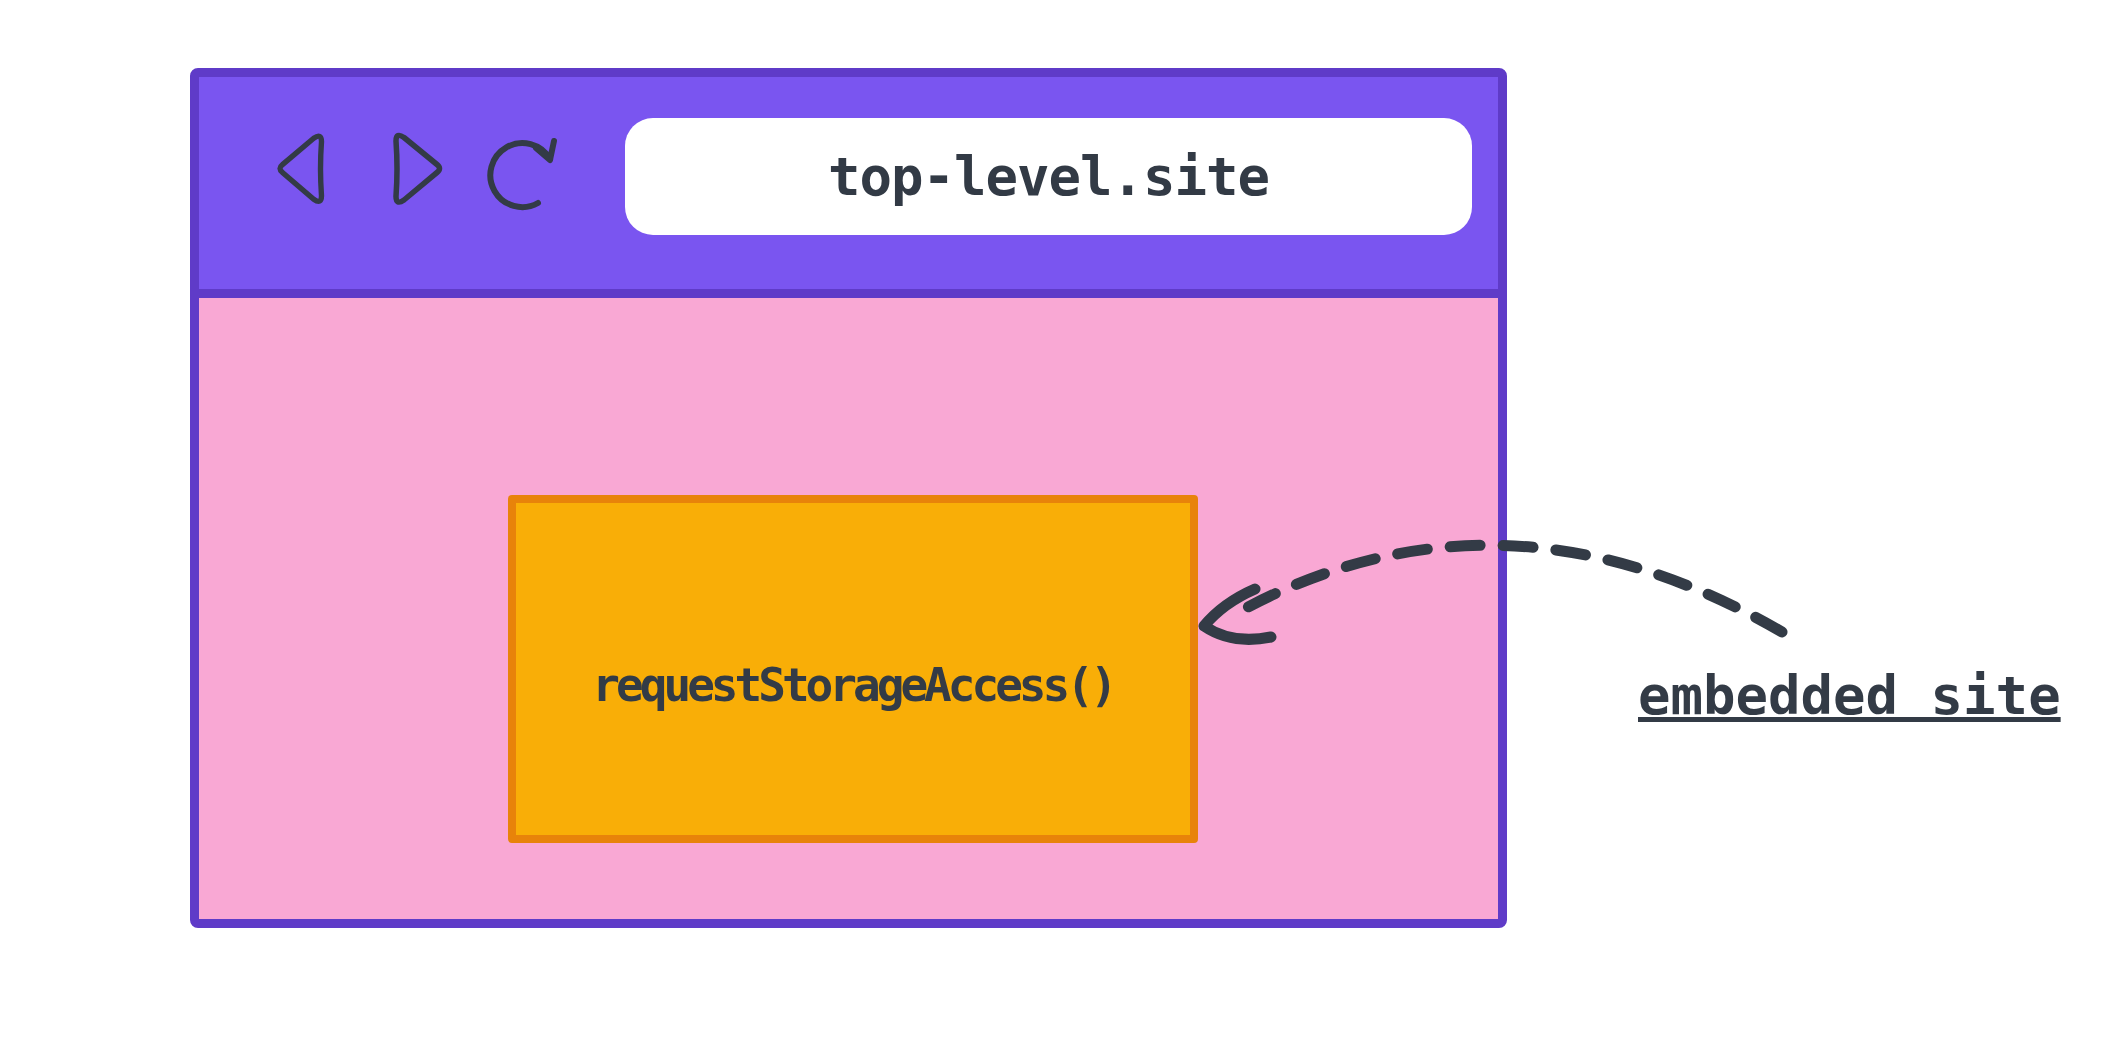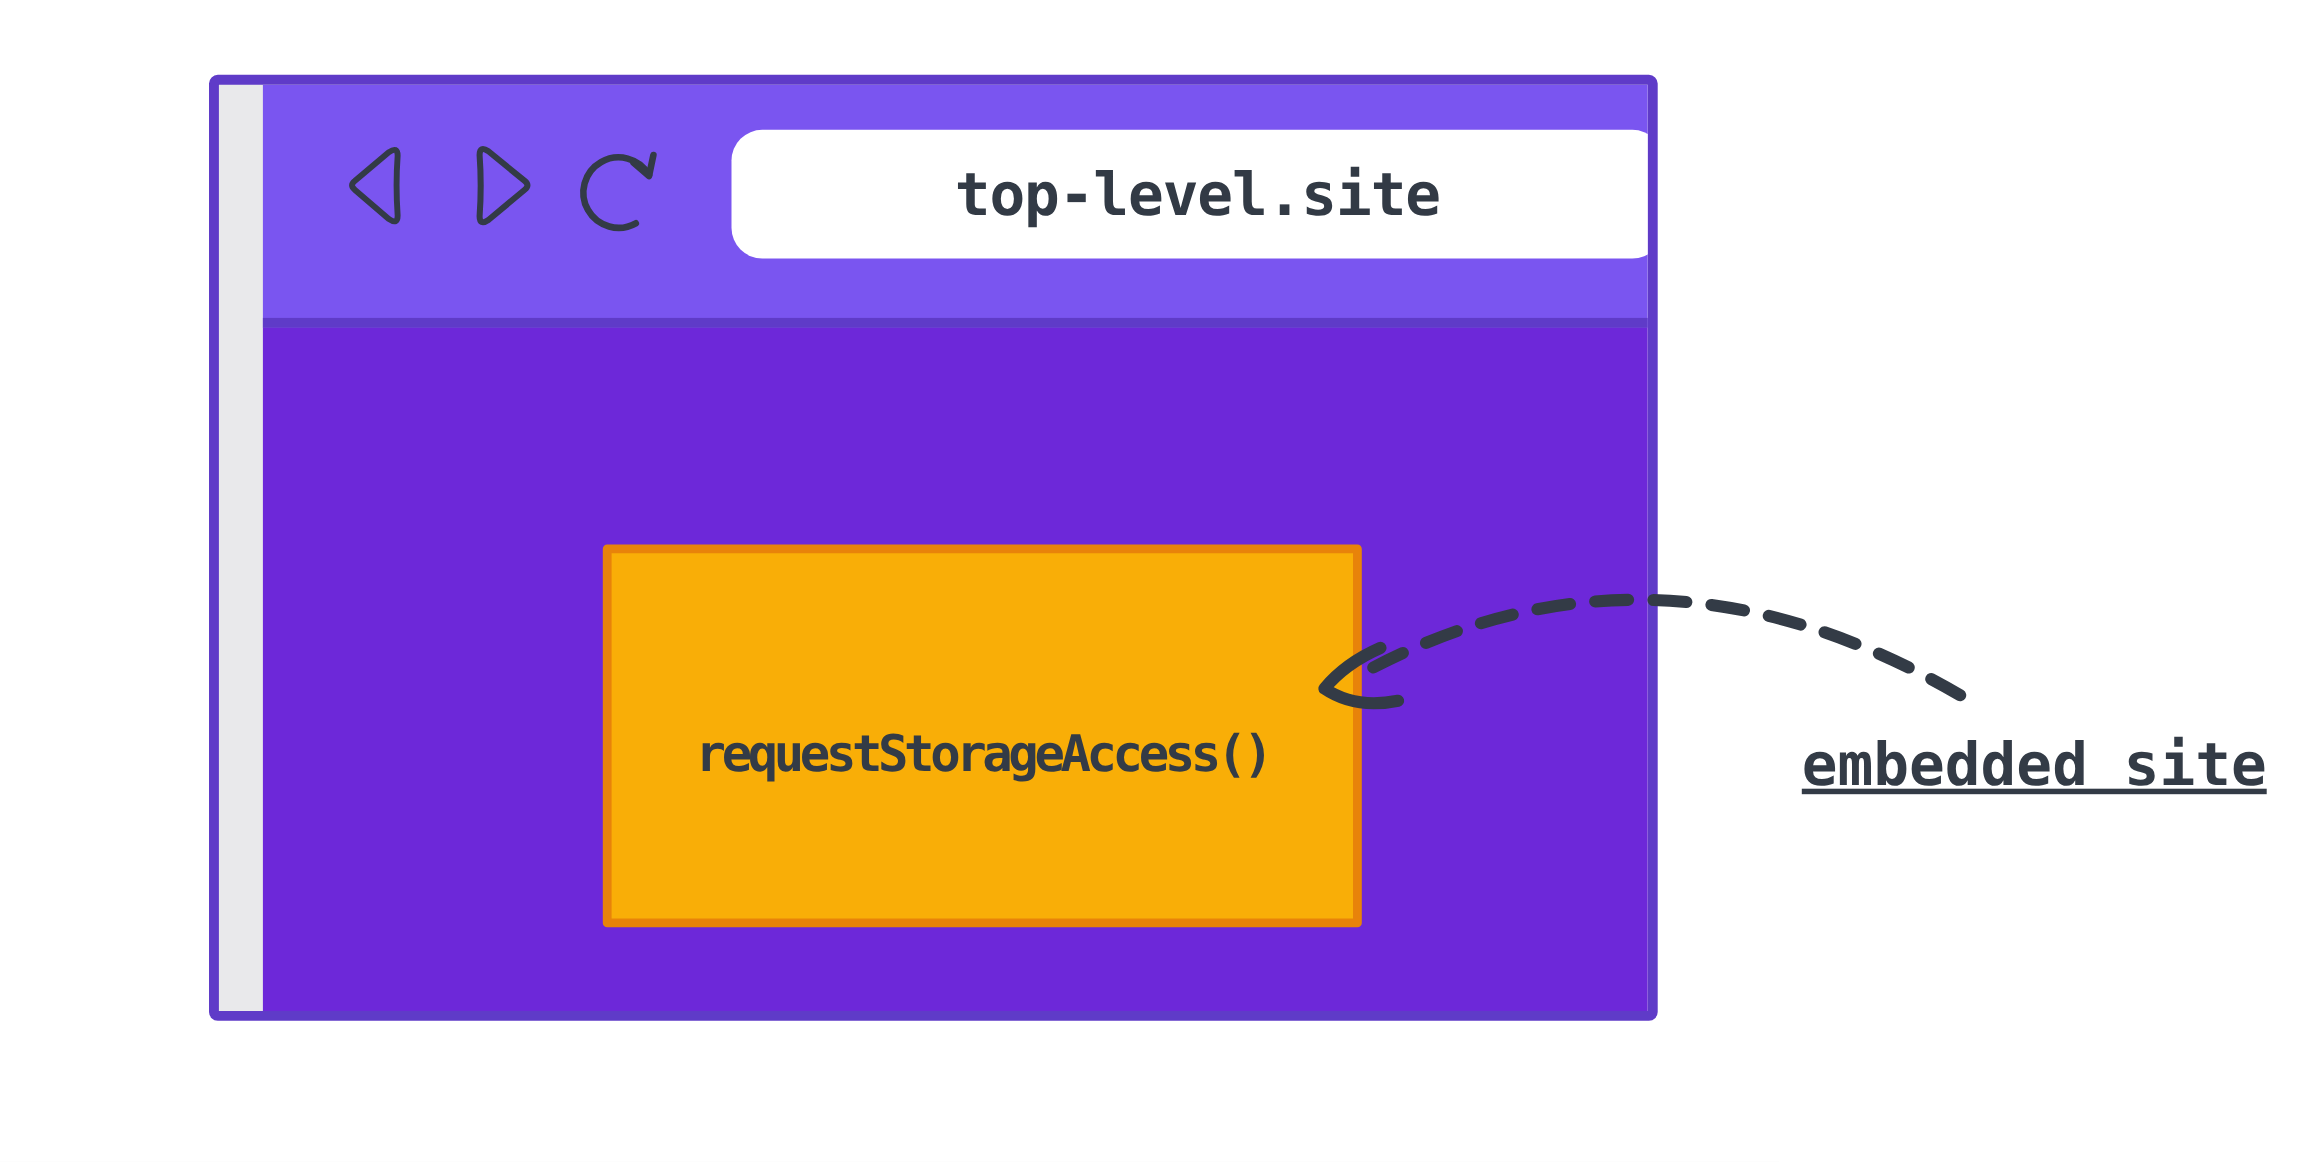--- a/index.html
+++ b/index.html
@@ -21,21 +21,20 @@
     position: absolute;
     left: 190px;
     top: 68px;
     width: 1317px;
     height: 860px;
     box-sizing: border-box;
     border: 9px solid #5F3BC8;
     border-radius: 8px;
     background: #E9E9EB;
     overflow: hidden;
-    padding-left: 40px;
   }
   .toolbar {
     position: relative;
     width: 100%;
     height: 221px;
     box-sizing: border-box;
     background: #7A55F0;
     border-bottom: 9px solid #5F3BC8;
   }
   .nav-icon {
@@ -64,21 +63,21 @@
     font-weight: 600;
     letter-spacing: -1px;
     color: #323A45;
     white-space: nowrap;
   }
 
   .content-area {
     position: relative;
     width: 100%;
     height: 739px;
-    background: #6d28d9;
+    background: #f9a8d4;
   }
   .iframe-box {
     position: absolute;
     left: 309px;
     top: 197px;
     width: 690px;
     height: 348px;
     box-sizing: border-box;
     background: #F9AE07;
     border: 8px solid #E8830A;

